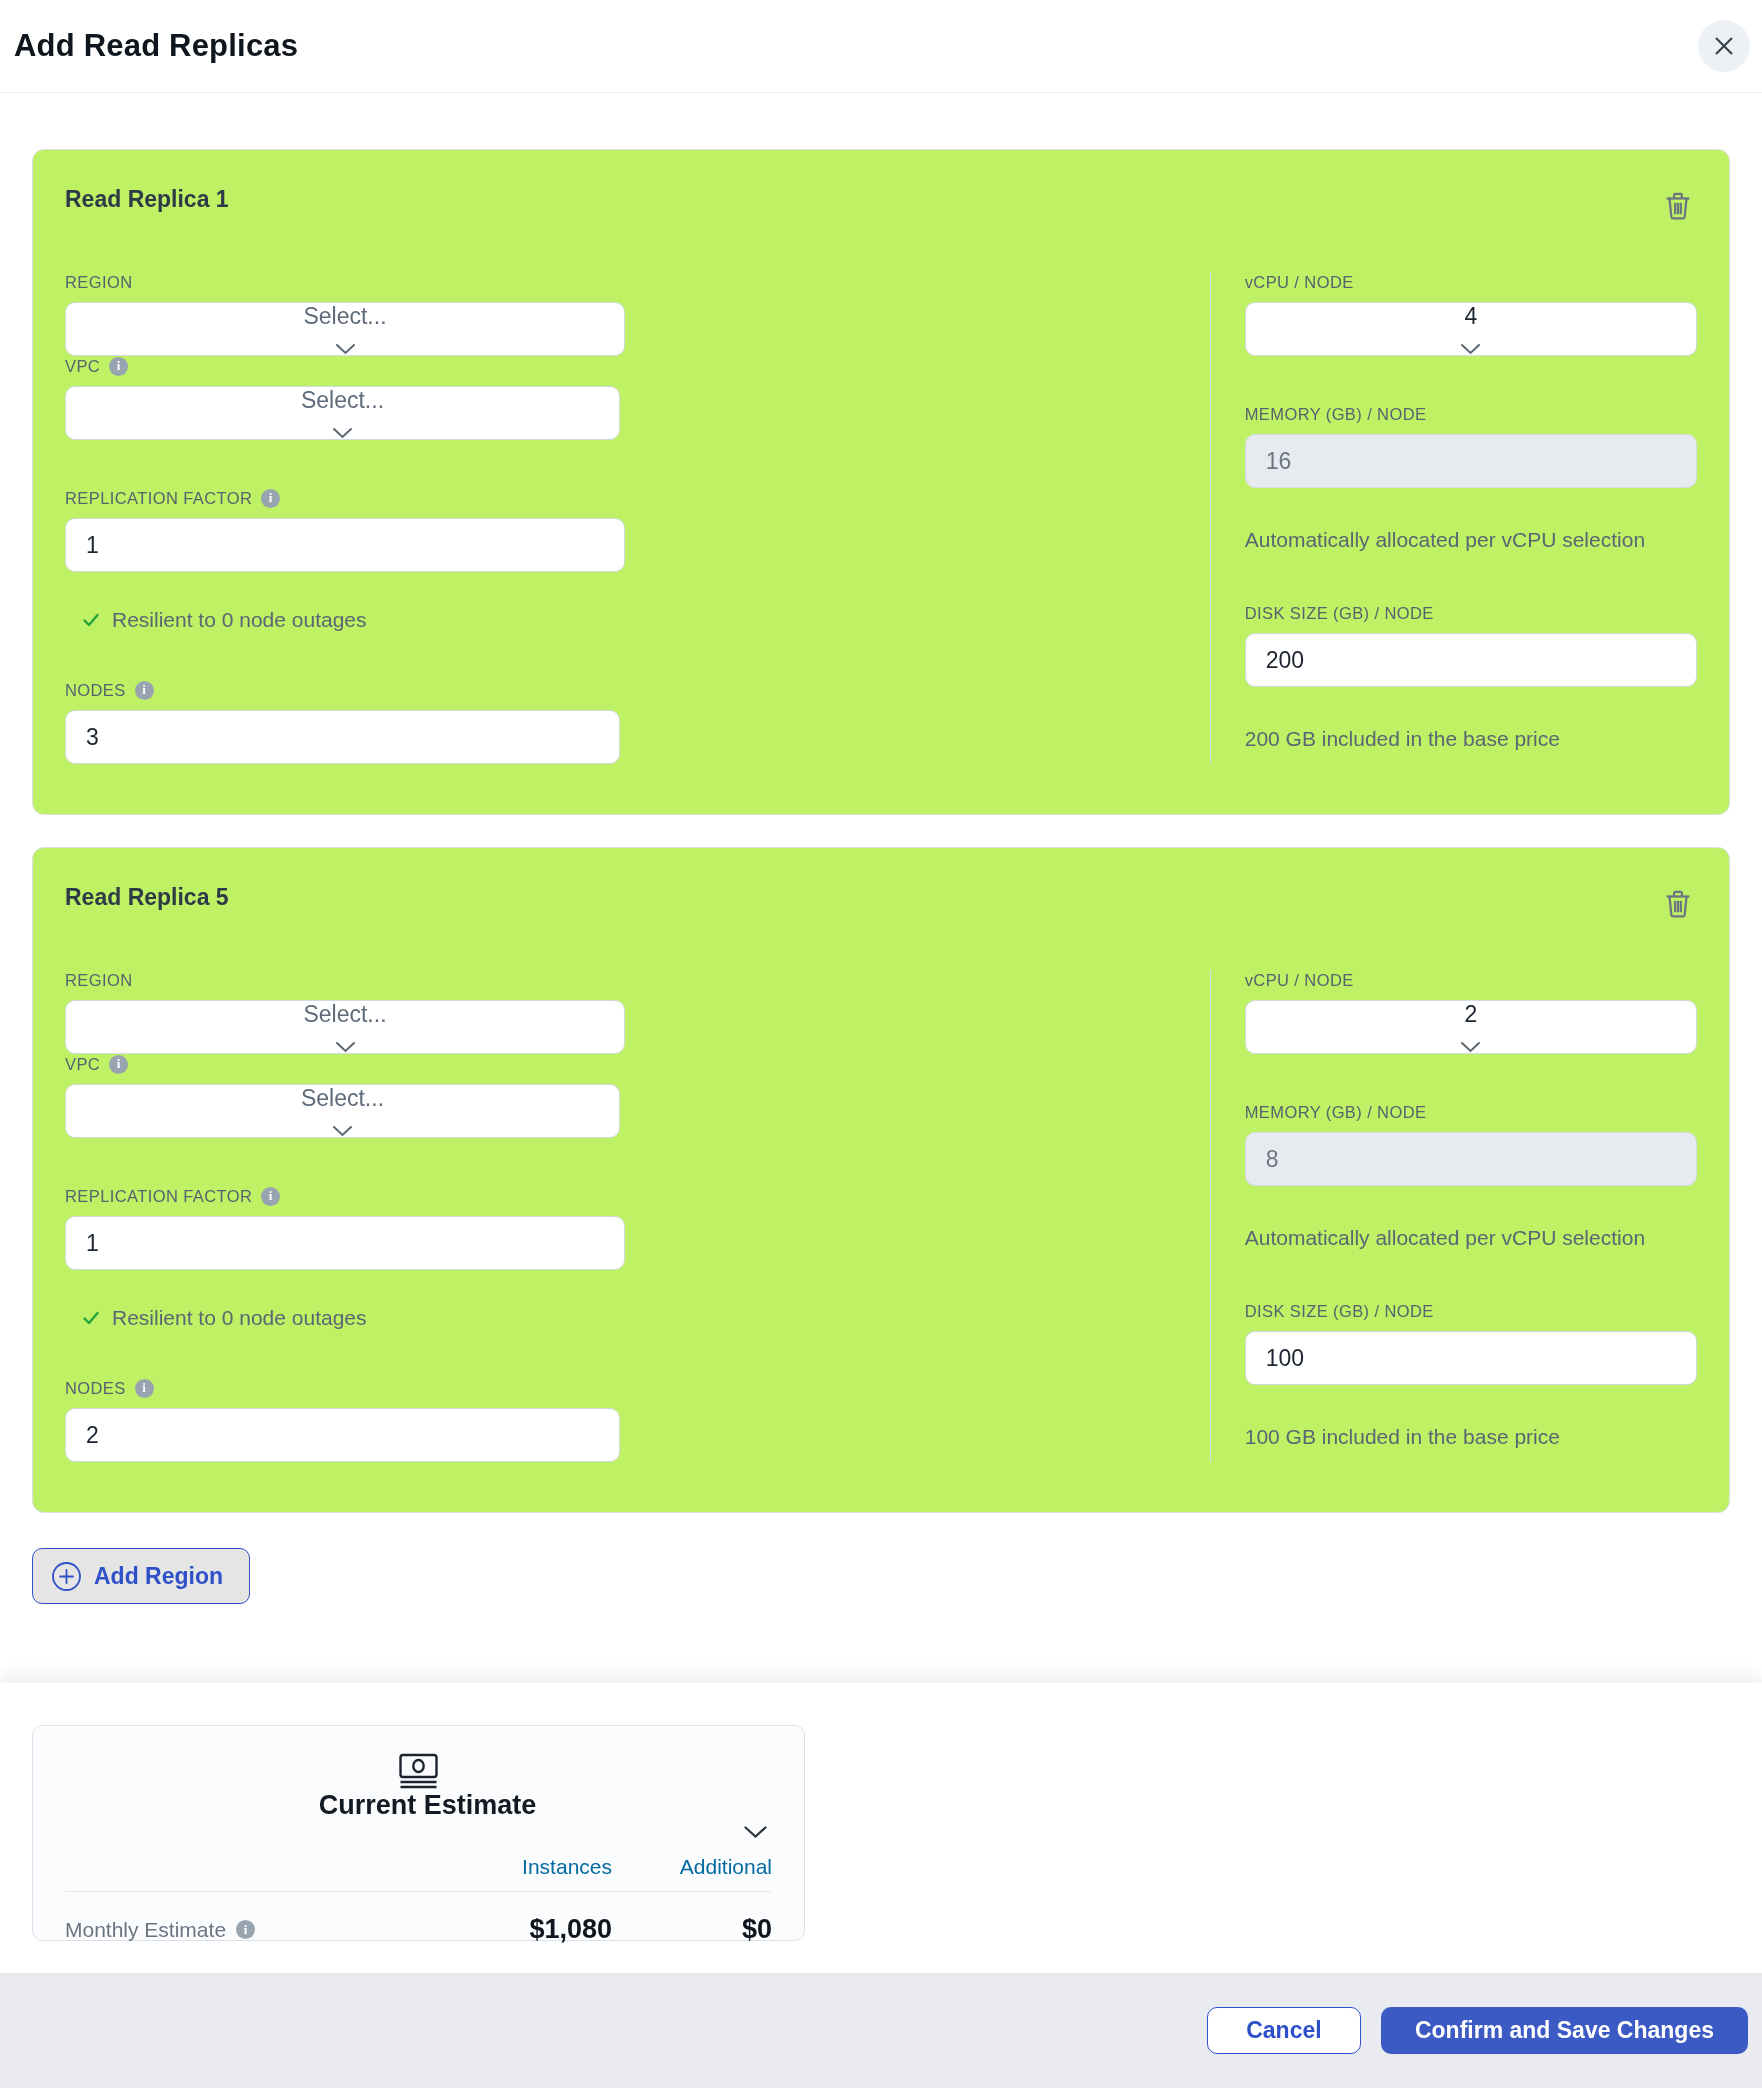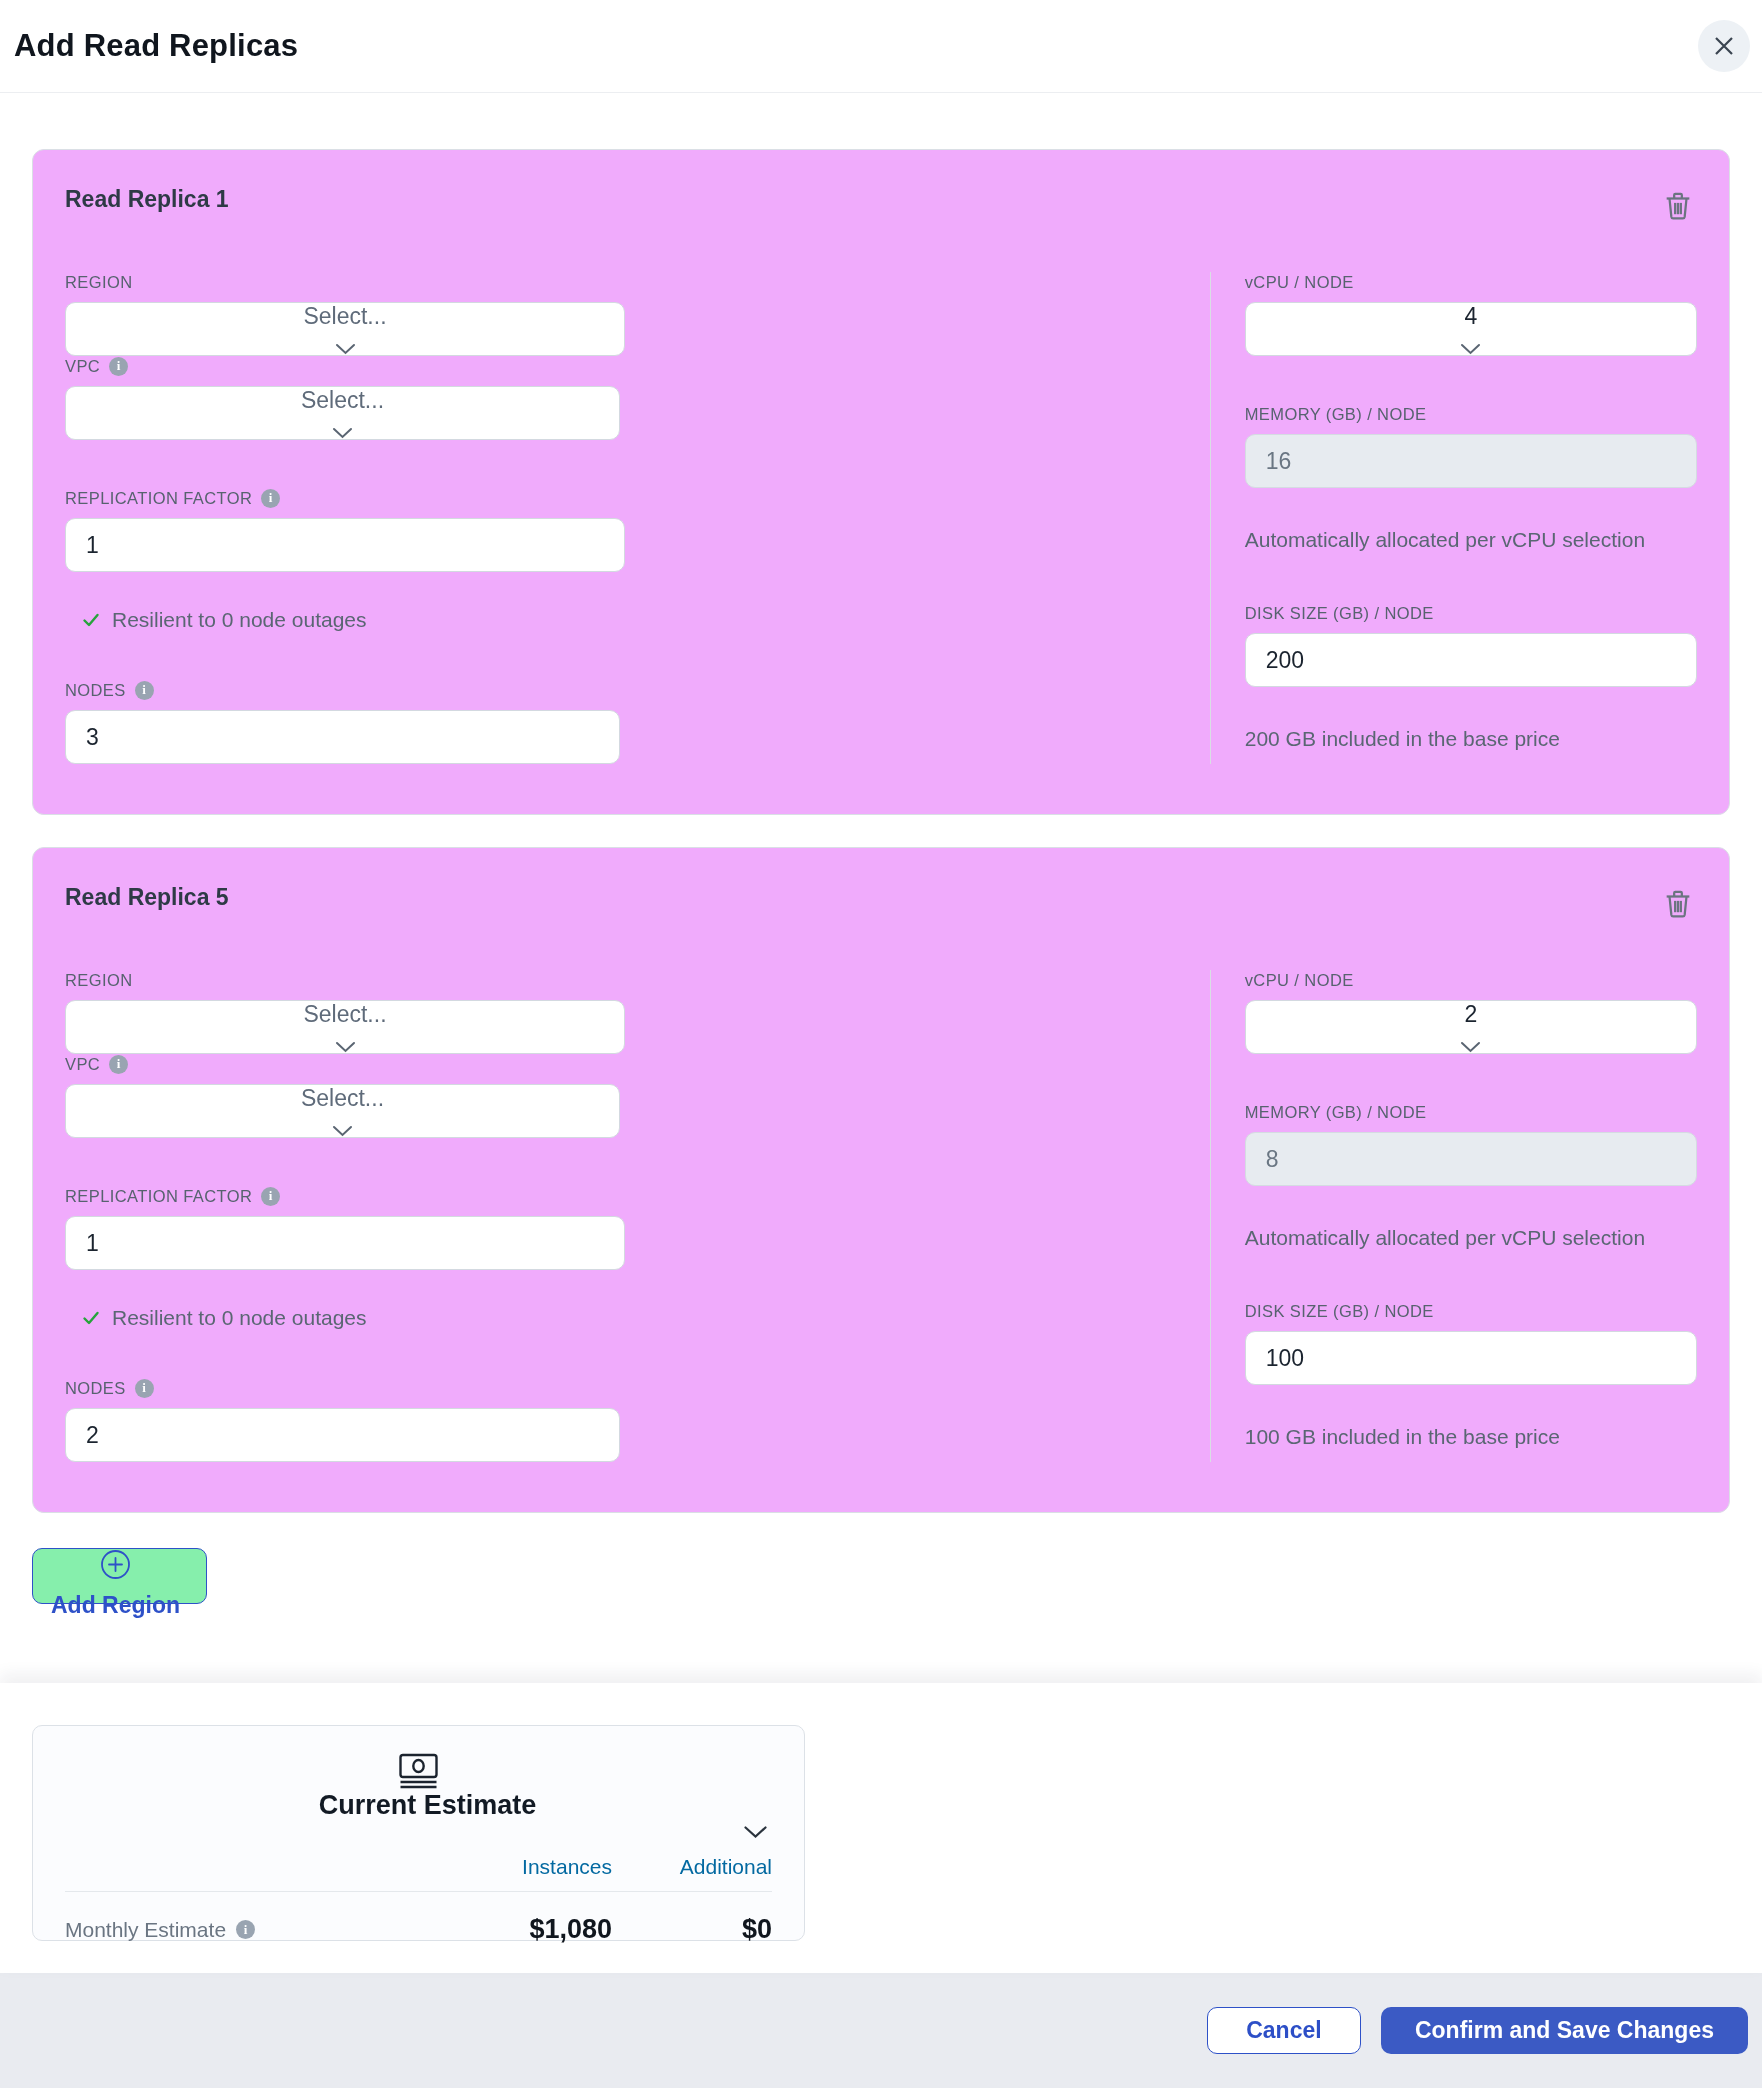--- a/index.html
+++ b/index.html
@@ -22,21 +22,21 @@
     background:#edf1f5; border:none; display:flex; align-items:center; justify-content:center;
     cursor:pointer;
   }
 
   
   .main { flex:1 1 auto; padding:0 32px; }
   .section-title { margin-top:64px; font-size:25px; font-weight:700; color:#141c26; }
 
   .replica-card {
     margin-top:56px; border:1px solid #dadfe5; border-radius:12px;
-    padding:36px 32px 50px 32px; background:#f0abfc;
+    padding:36px 32px 50px 32px; background:#bef264;
   }
   .replica-card + .replica-card { margin-top:32px; }
   .card-head { display:flex; align-items:flex-start; }
   .replica-title { font-size:23px; font-weight:700; color:#2e3a46; }
   .trash-btn { margin-left:auto; background:none; border:none; cursor:pointer; padding:2px; }
 
   .card-grid { display:flex; margin-top:46px; }
   .cols-left { display:flex; flex-wrap:wrap; width:1137px; column-gap:22px; }
   .col-a { width:560px; } .col-b { width:555px; }
   .col-right {
@@ -65,22 +65,22 @@
   .helper { margin-top:36px; font-size:21px; line-height:31px; color:#5a6673; max-width:420px; }
   .disk-label { margin-top:48px; }
   .info-dot {
     width:19px; height:19px; border-radius:50%; background:#99a4b1; color:#fff;
     font-size:13px; font-weight:700; display:inline-flex; align-items:center; justify-content:center;
     font-family:"Liberation Serif",serif; flex:0 0 auto;
   }
 
   .add-region-btn {
     margin-top:35px; height:56px; padding:0 26px 0 18px; display:inline-flex; align-items:center; gap:12px;
-    background:#86efac; border:1.5px solid #2e51c8; border-radius:10px; cursor:pointer;
-    font-size:23px; font-weight:700; color:#2e51c8; font-family:"Liberation Sans",sans-serif;flex-direction:column;
+    background:#e5e5e5; border:1.5px solid #2e51c8; border-radius:10px; cursor:pointer;
+    font-size:23px; font-weight:700; color:#2e51c8; font-family:"Liberation Sans",sans-serif;
   }
 
   
   .estimate-panel {
     margin-top:46px; height:290px; background:#fff;
     box-shadow:0 -8px 16px rgba(25,35,55,.07);
     padding:42px 32px 0 32px; position:relative;
   }
   .estimate-card {
     width:773px; border:1px solid #dce1e7; border-radius:10px; background:#fbfcfe;

